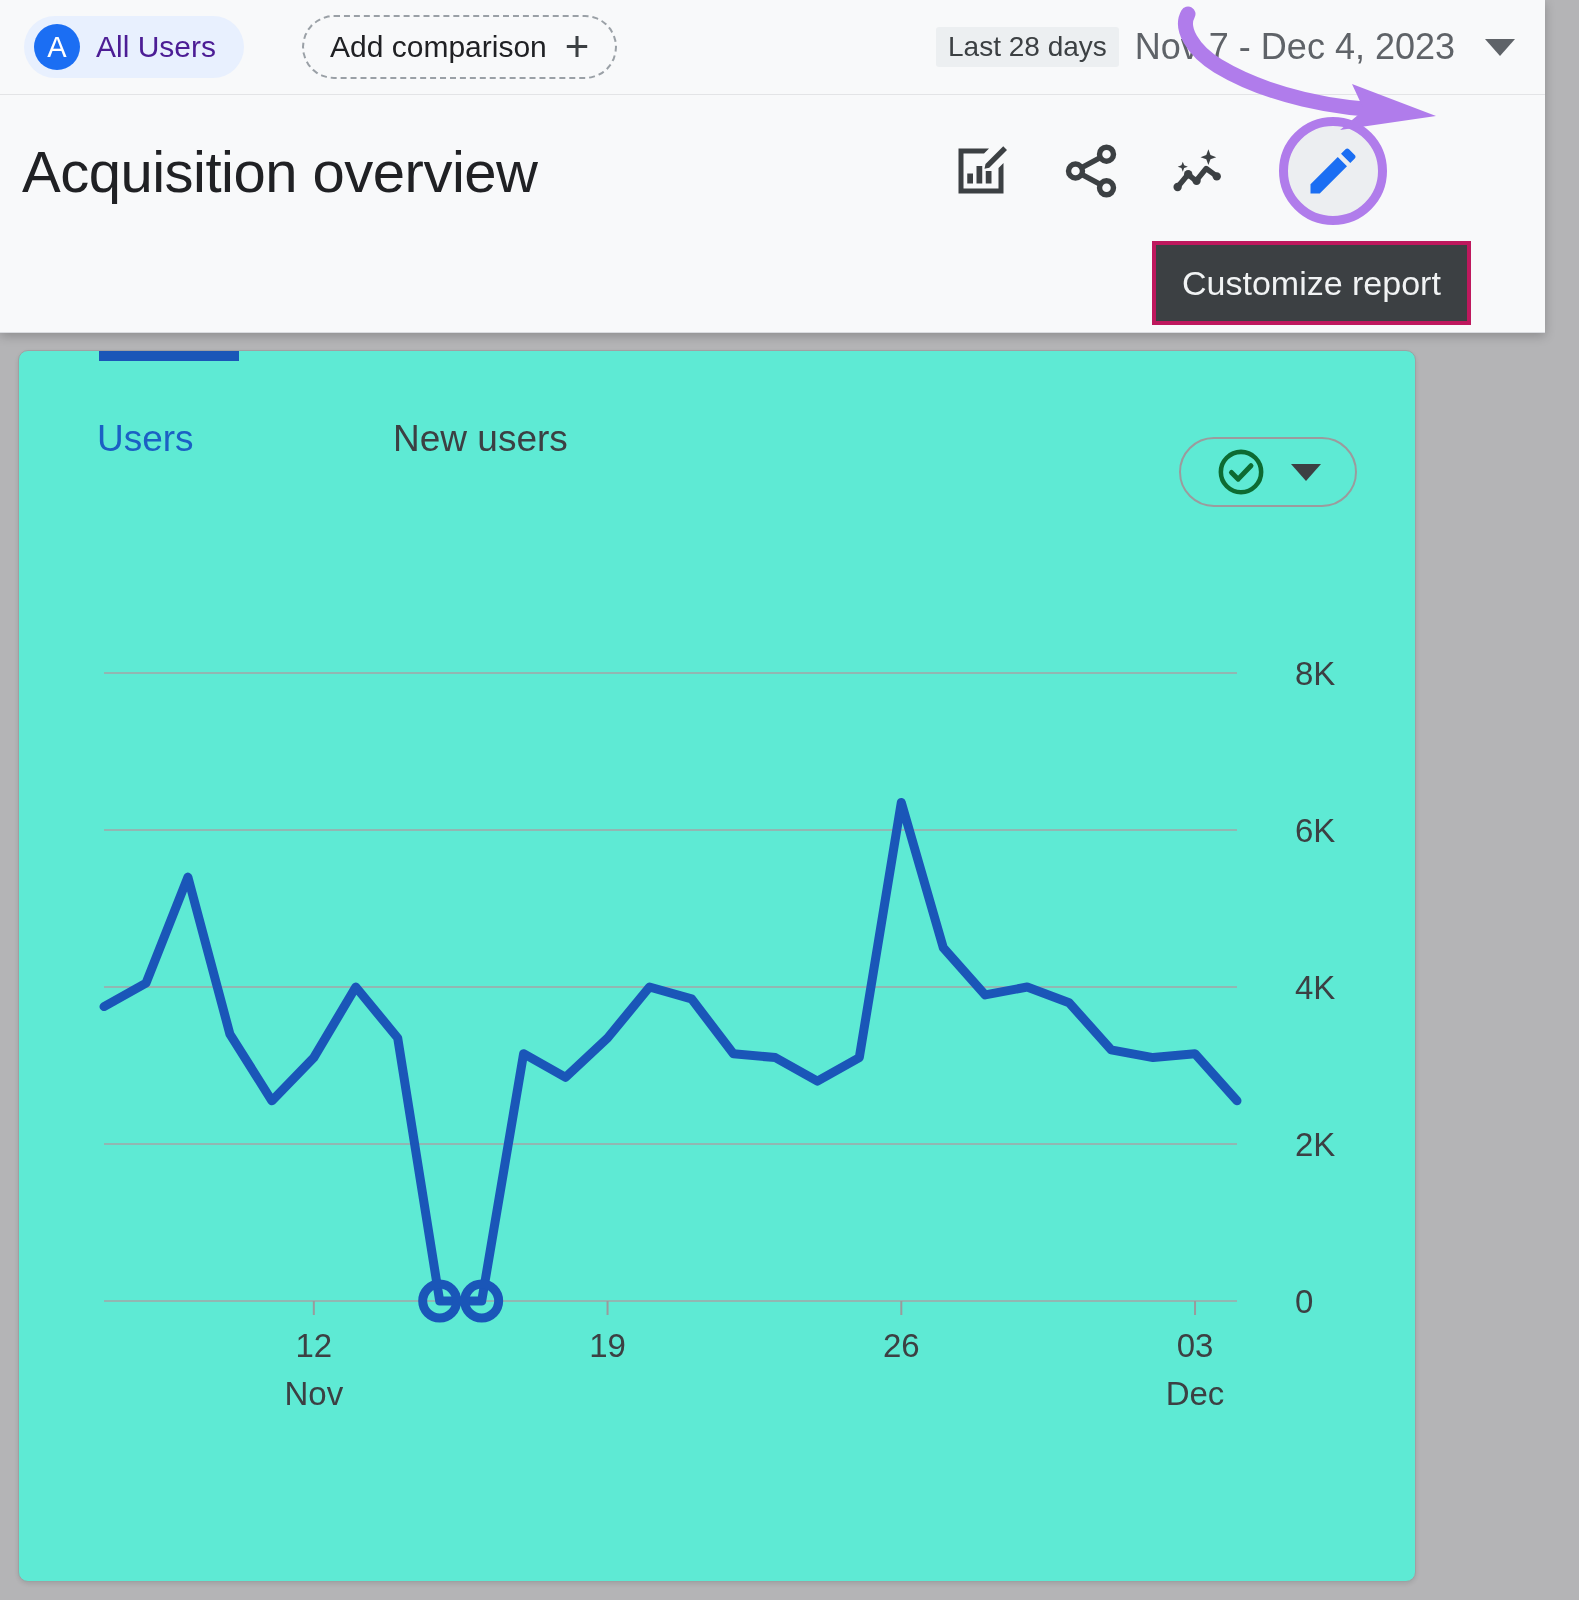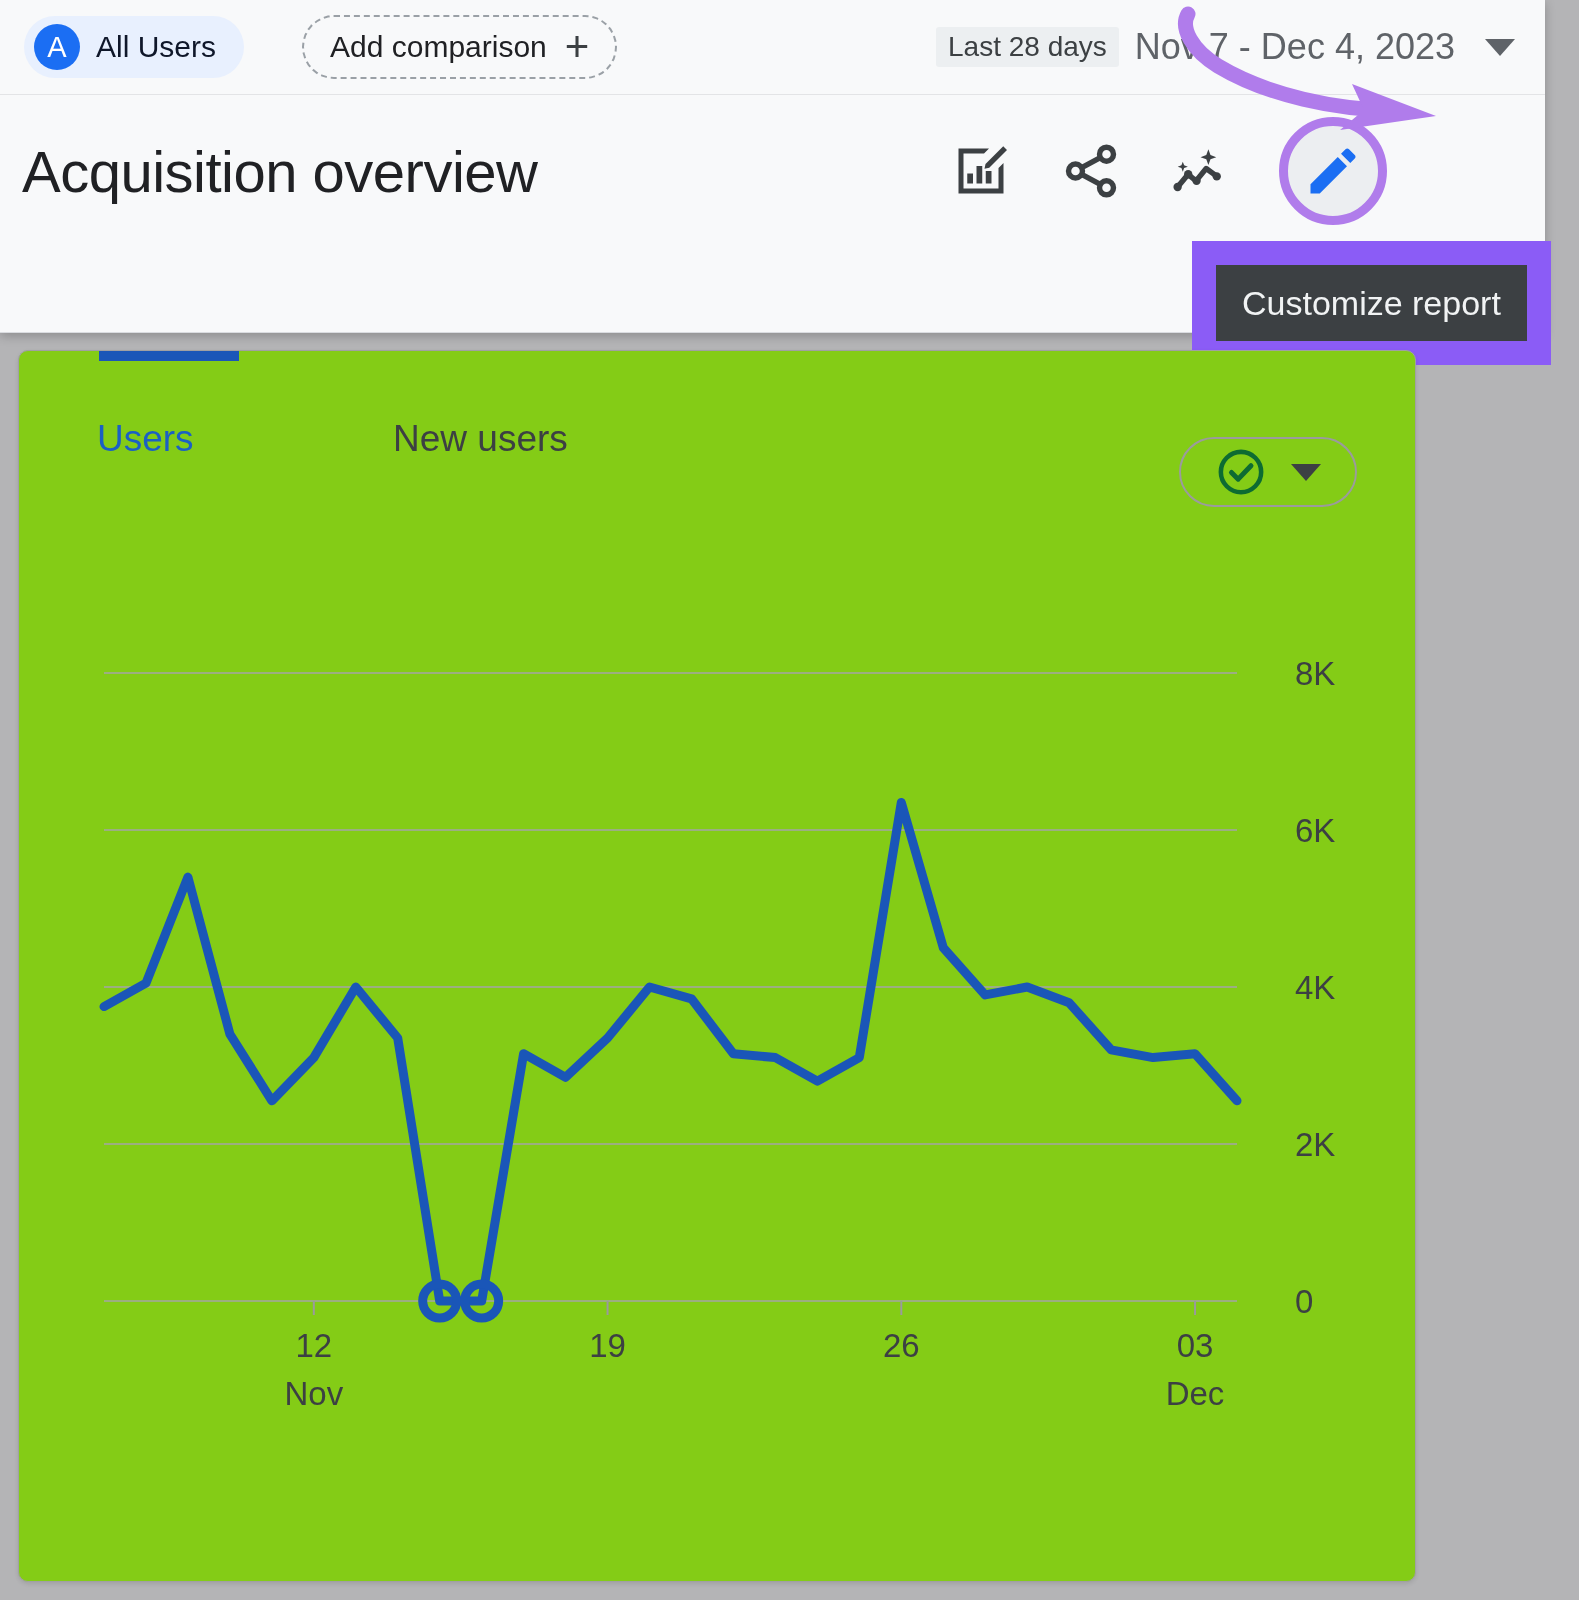--- a/index.html
+++ b/index.html
@@ -34,21 +34,21 @@
     background: #e8f0fe;
     border-radius: 999px;
     height: 62px; padding: 0 28px 0 10px;
   }
   .avatar {
     width: 46px; height: 46px; border-radius: 50%;
     background: #1b6ef3; color: #fff;
     display: flex; align-items: center; justify-content: center;
     font-size: 29px; font-weight: 400; line-height: 1;
   }
-  .chip-allusers .label { font-size: 30px; color: #0f172a; white-space: nowrap; }
+  .chip-allusers .label { font-size: 30px; color: #4c1d95; white-space: nowrap; }
 
   .chip-add {
     margin-left: 58px;
     display: flex; align-items: center; gap: 18px;
     height: 64px; padding: 0 26px;
     border: 2px dashed #9aa0a6;
     border-radius: 999px;
     color: #202124; font-size: 30px; white-space: nowrap; text-align: right;
   }
   .plus-icon { font-size: 42px; font-weight: 300; line-height: .8; color: #3c4043; }
@@ -101,44 +101,44 @@
     position: absolute; inset: 0;
     border-radius: 50%;
     background: #eceef1;
     border: 9px solid #b07ceb;
   }
   .edit-btn-wrap svg { position: relative; z-index: 2; }
 
   
   .tooltip-wrap {
     position: absolute;
-    left: 1192px; top: 241px;
-    padding: 24px;
-    background: #8b5cf6;
+    left: 1152px; top: 241px;
+    padding: 4px;
+    background: #be185d;
   }
   .tooltip {
     background: #3c4043; color: #f1f3f4;
     font-size: 34px; line-height: 1;
     padding: 21px 26px;
     white-space: nowrap;
   }
 
   
   .arrow-svg {
     position: absolute; left: 1140px; top: 0;
     width: 330px; height: 150px;
     pointer-events: none; z-index: 30;
   }
 
   
   .card {
     position: absolute;
     left: 18px; top: 350px;
     width: 1398px; height: 1232px;
-    background: #84cc16;
+    background: #5eead4;
     border: 1px solid #a0a0a2;
     border-radius: 10px;
     box-shadow: 0 2px 4px rgba(0,0,0,.10);
     overflow: hidden;
   }
   .tab-indicator {
     position: absolute; left: 80px; top: 0;
     width: 140px; height: 10px;
     background: #1a56b8;
   }

